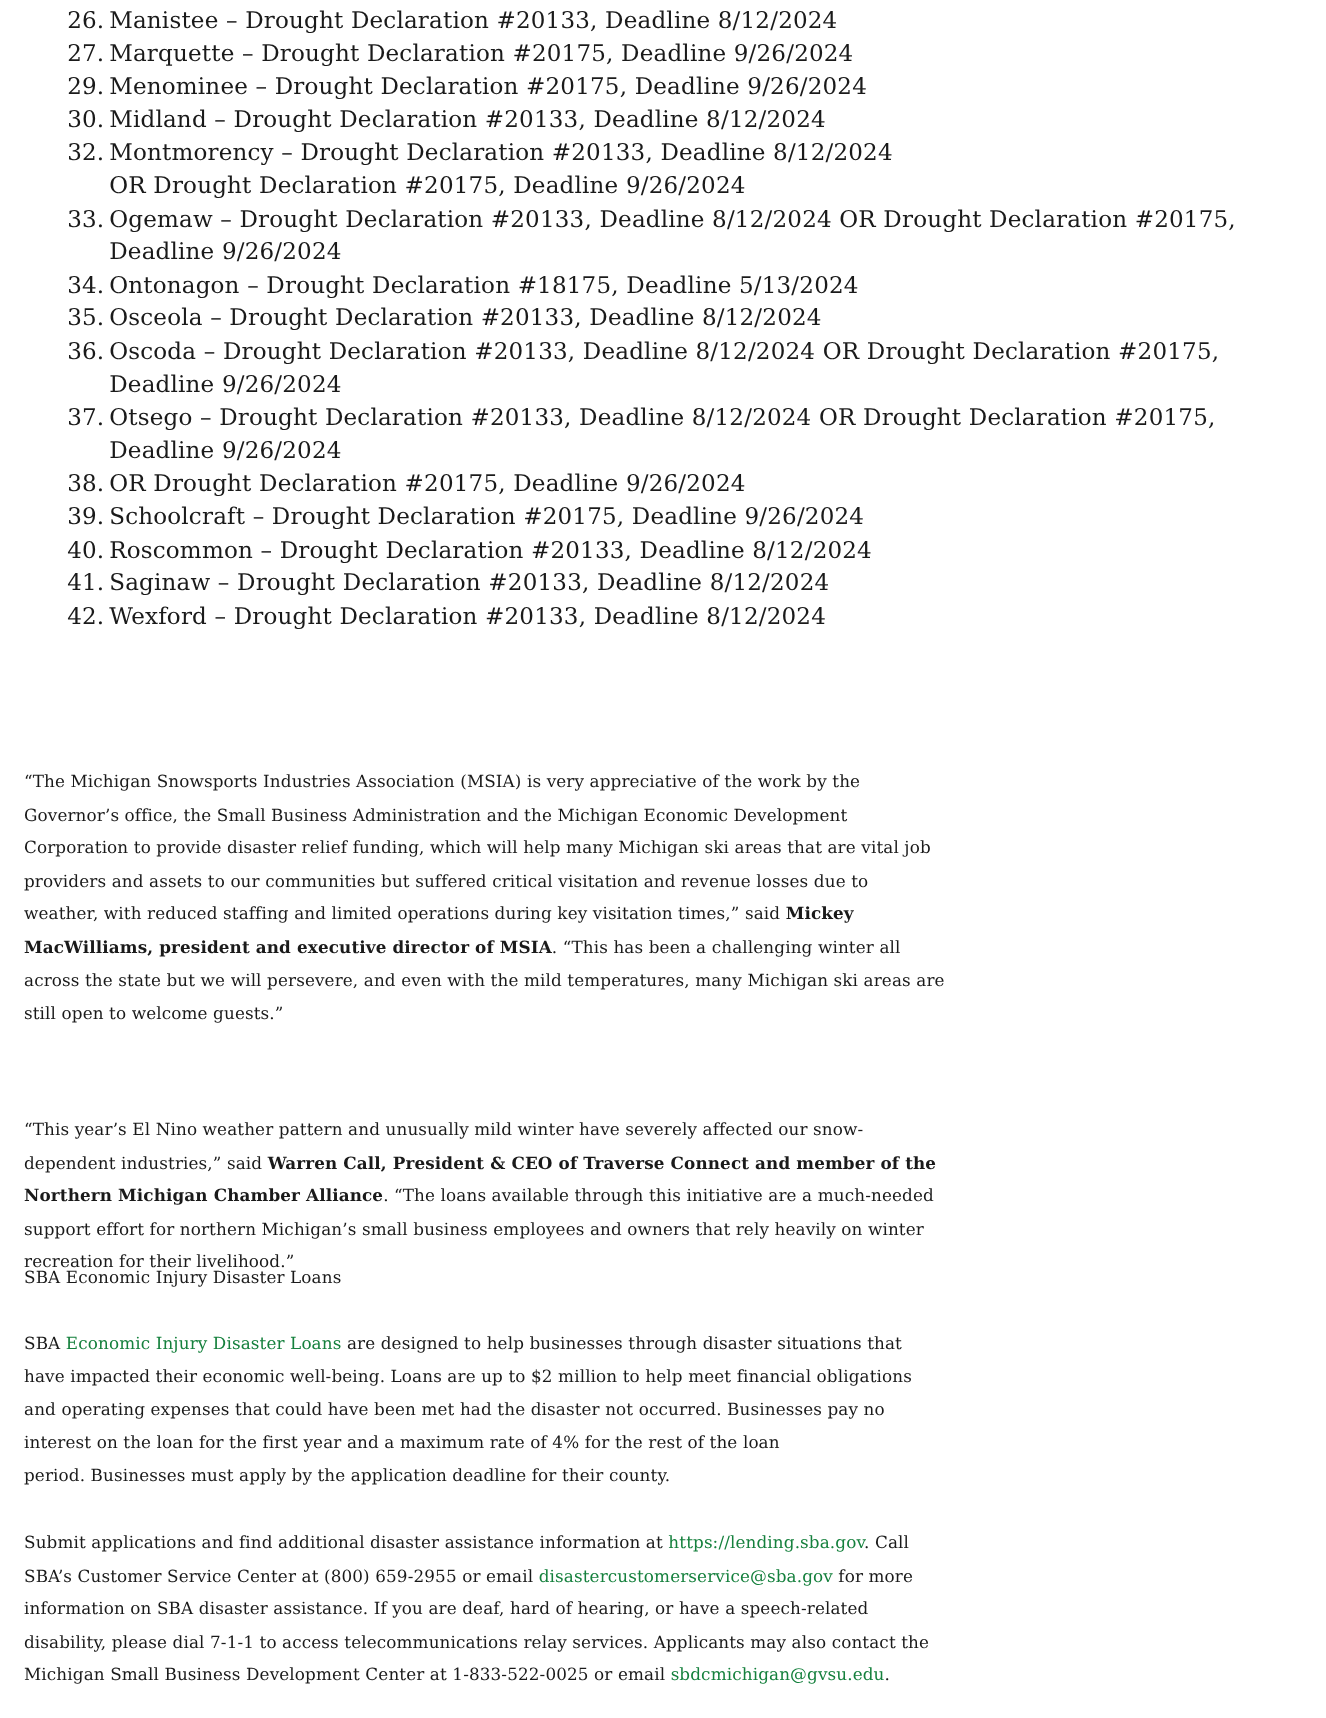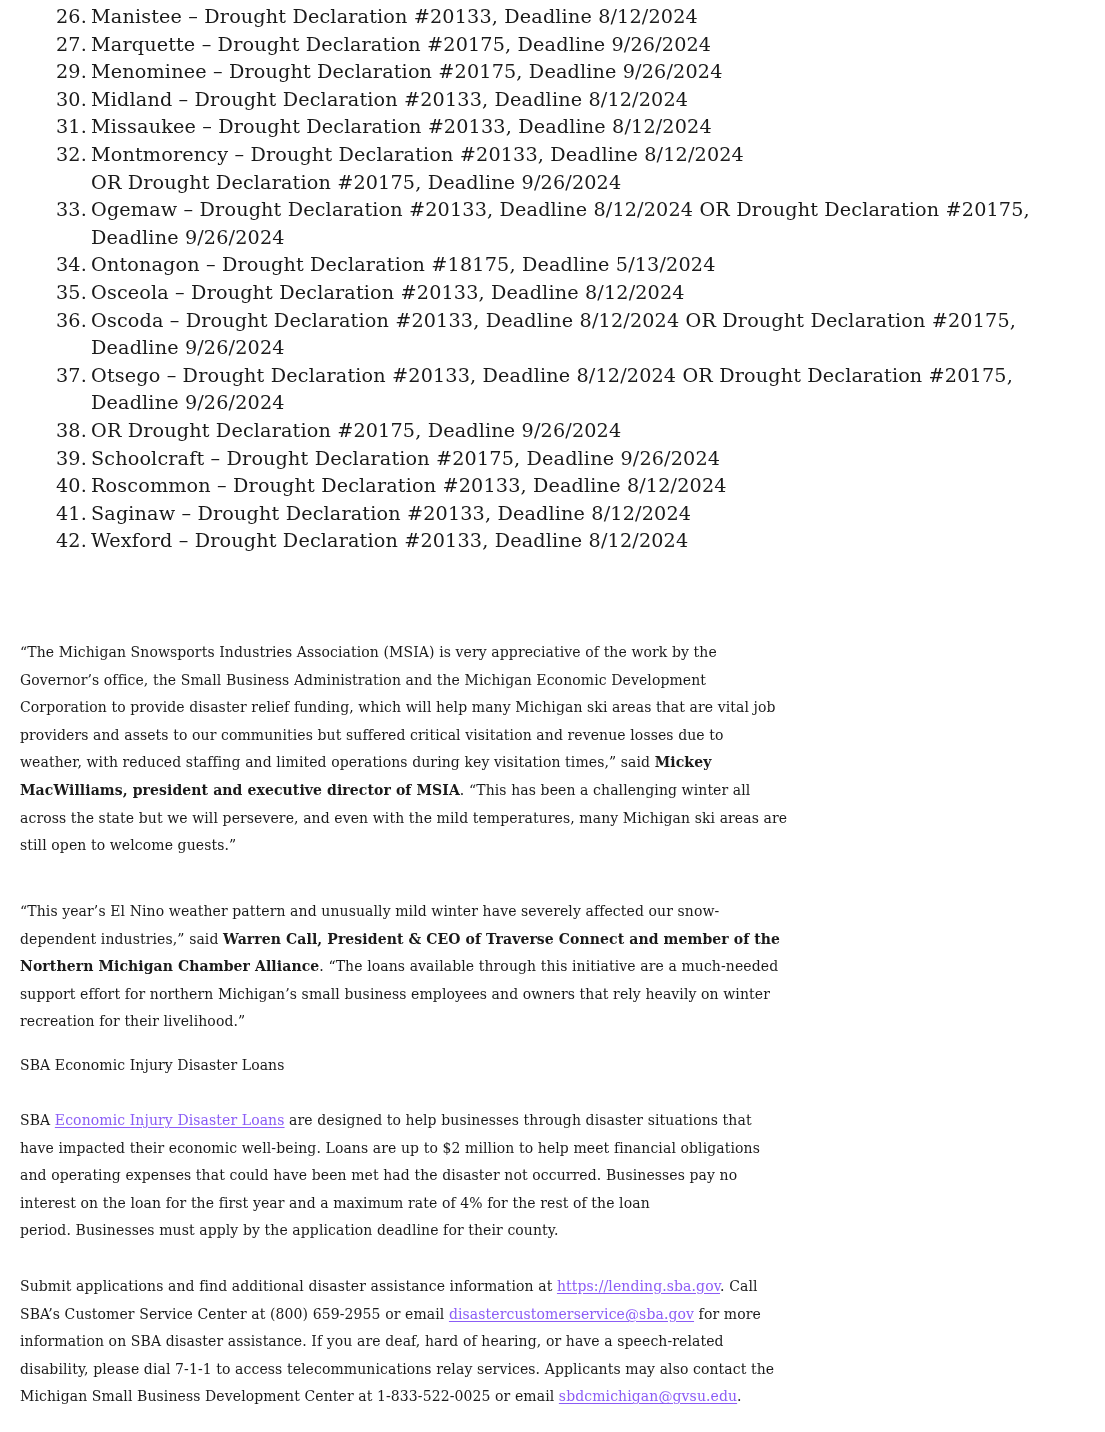--- a/index.html
+++ b/index.html
@@ -55,26 +55,25 @@
       left: 20px;
       width: 1075px;
       font-size: 14px;
       line-height: 27.6px;
       letter-spacing: 0.1px;
       margin: 0;
     }
     .para .line { display: block; white-space: nowrap; }
     .bold { font-weight: bold; }
     .link {
-      color: #8b5cf6;
-      text-decoration: underline;
+      color: #15803d;
       text-underline-offset: 2px;
     }
     #quote1 { top: 639px; }
-    #quote2 { top: 898px; }
+    #quote2 { top: 929px; }
     #section-heading { top: 1052px; font-weight: normal; }
     #eidl-para { top: 1107px; }
     #contact-para { top: 1273px; }
   </style>
 </head>
 <body>
 
 <div class="page">
 
   <ol class="county-list" id="county-list">
@@ -93,26 +92,20 @@
       <li class="county-item">
         <span class="county-num">29.</span>
         <span class="county-body">
           <span class="county-line">Menominee – Drought Declaration #20175, Deadline 9/26/2024</span>
         </span>
       </li>
       <li class="county-item">
         <span class="county-num">30.</span>
         <span class="county-body">
           <span class="county-line">Midland – Drought Declaration #20133, Deadline 8/12/2024</span>
-        </span>
-      </li>
-      <li class="county-item">
-        <span class="county-num">31.</span>
-        <span class="county-body">
-          <span class="county-line">Missaukee – Drought Declaration #20133, Deadline 8/12/2024</span>
         </span>
       </li>
       <li class="county-item">
         <span class="county-num">32.</span>
         <span class="county-body">
           <span class="county-line">Montmorency – Drought Declaration #20133, Deadline 8/12/2024</span>
           <span class="county-line">OR Drought Declaration #20175, Deadline 9/26/2024</span>
         </span>
       </li>
       <li class="county-item">

